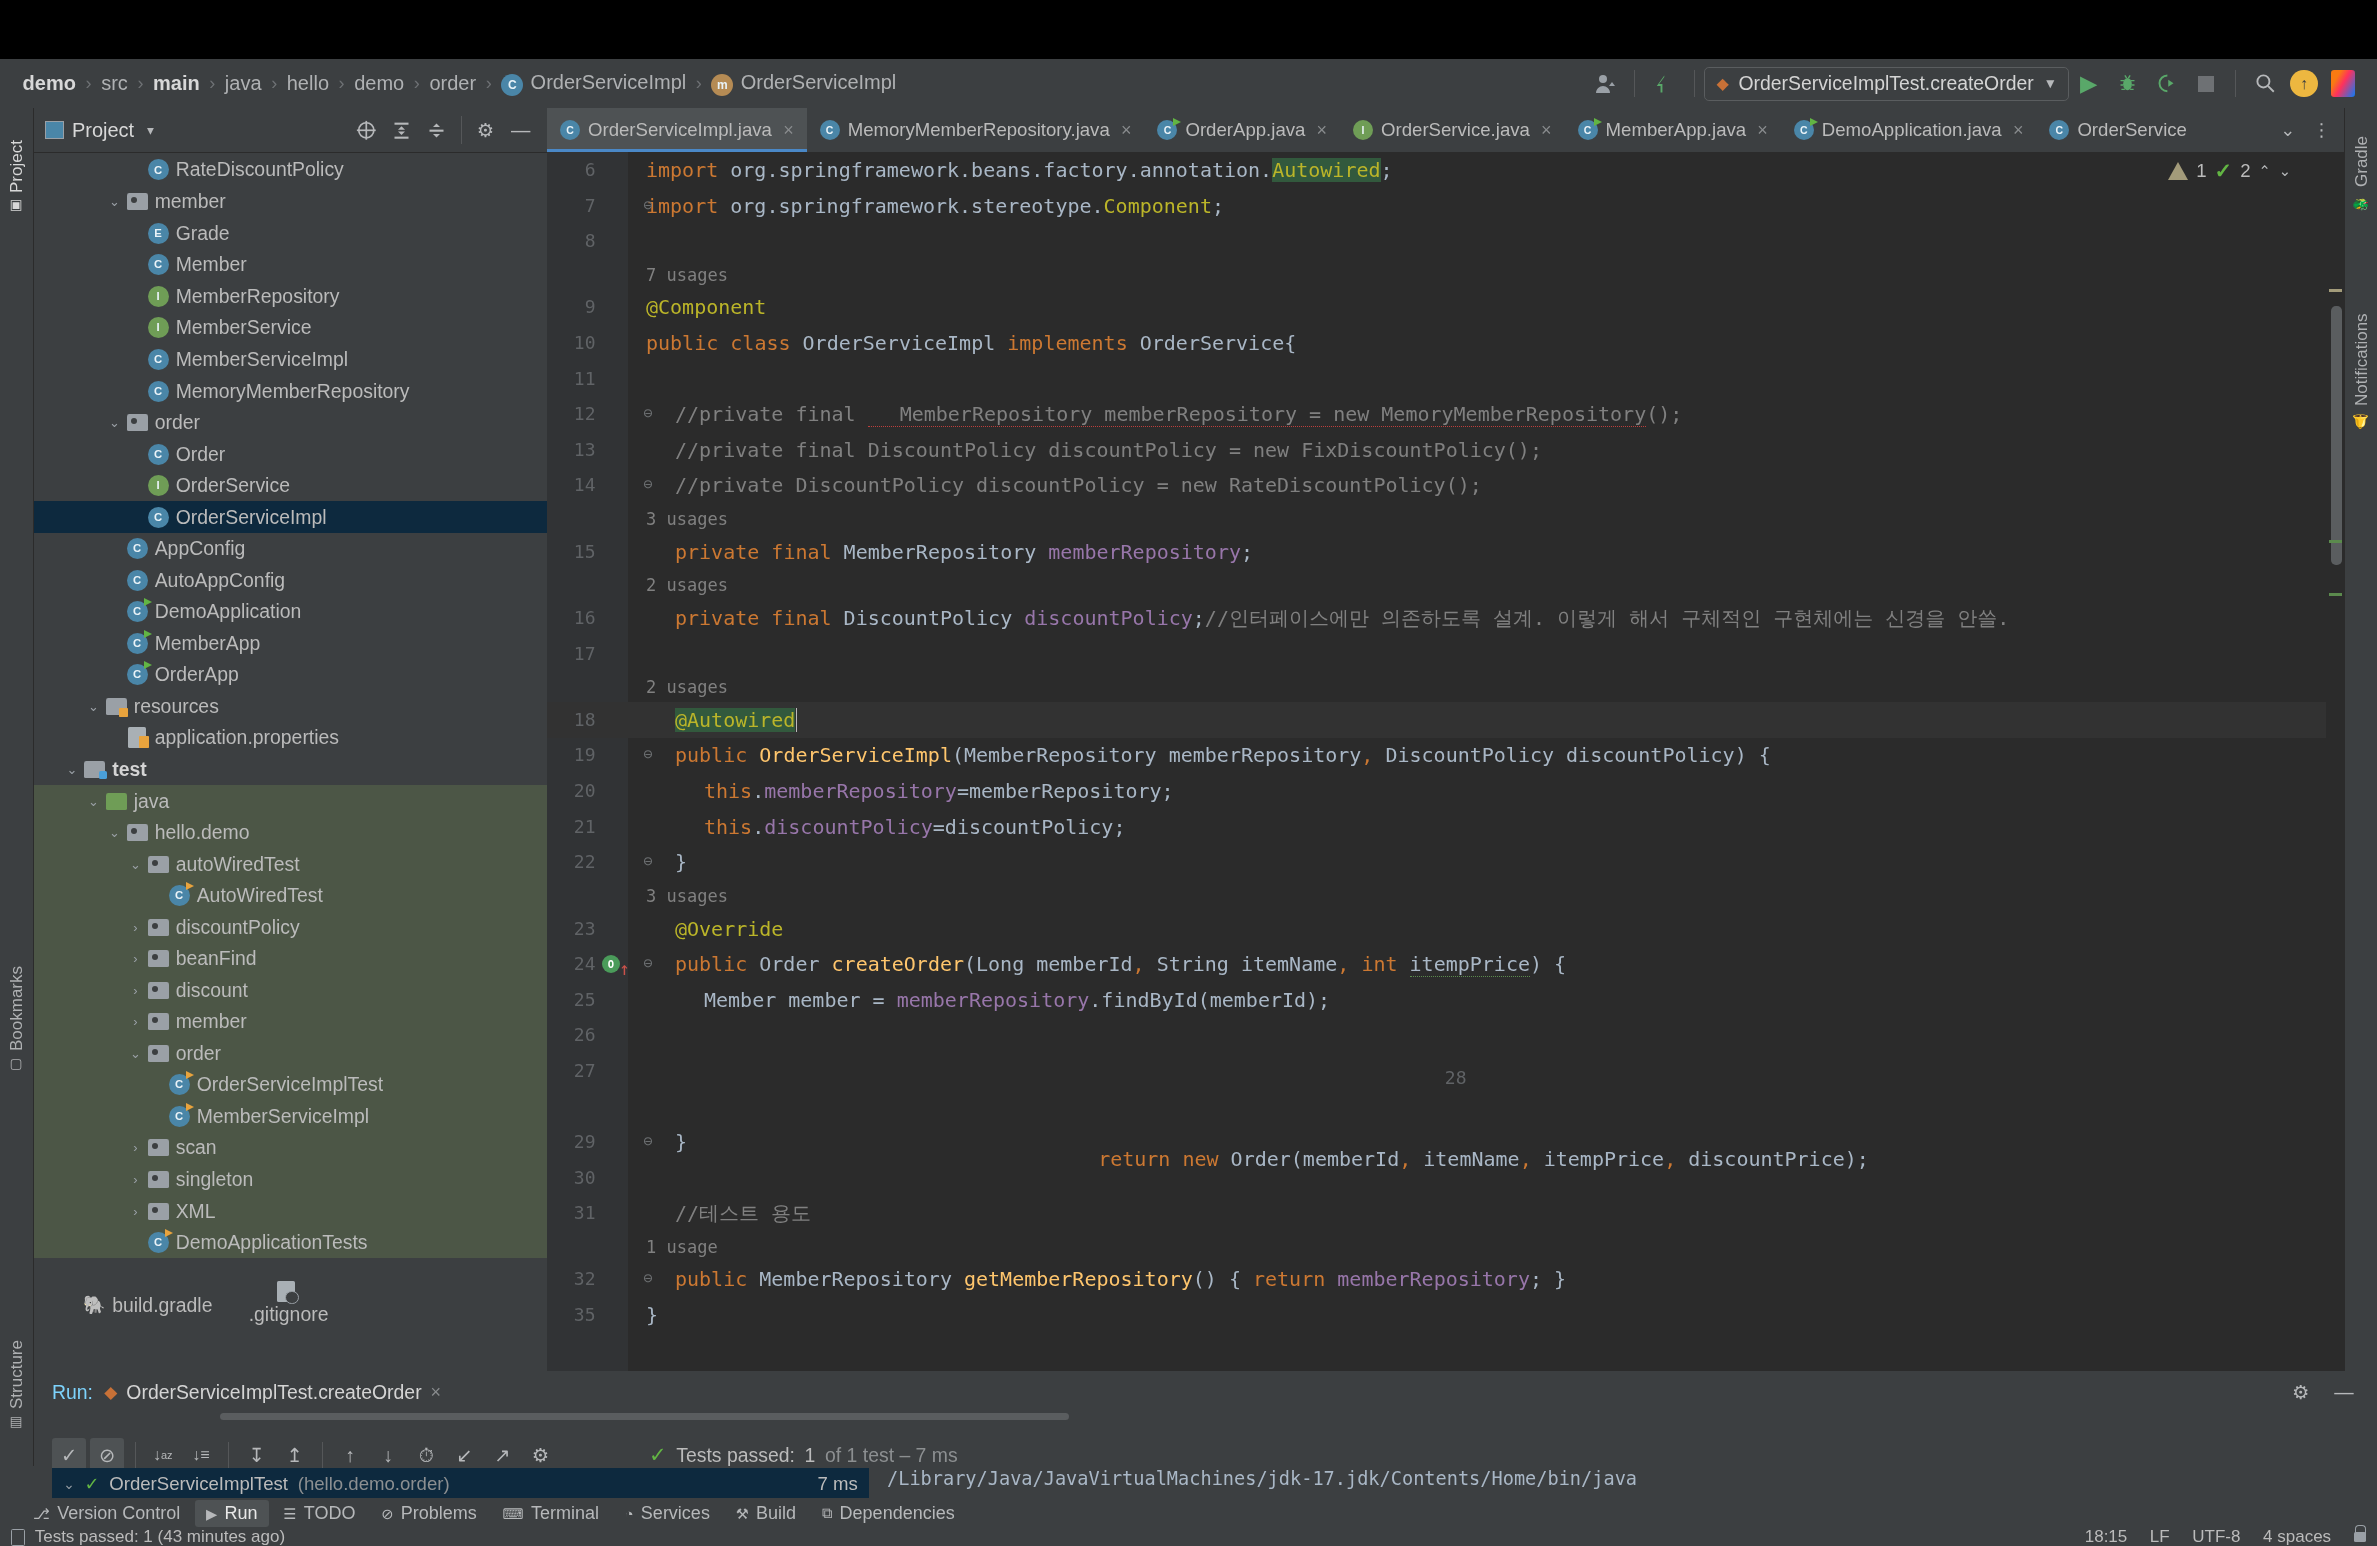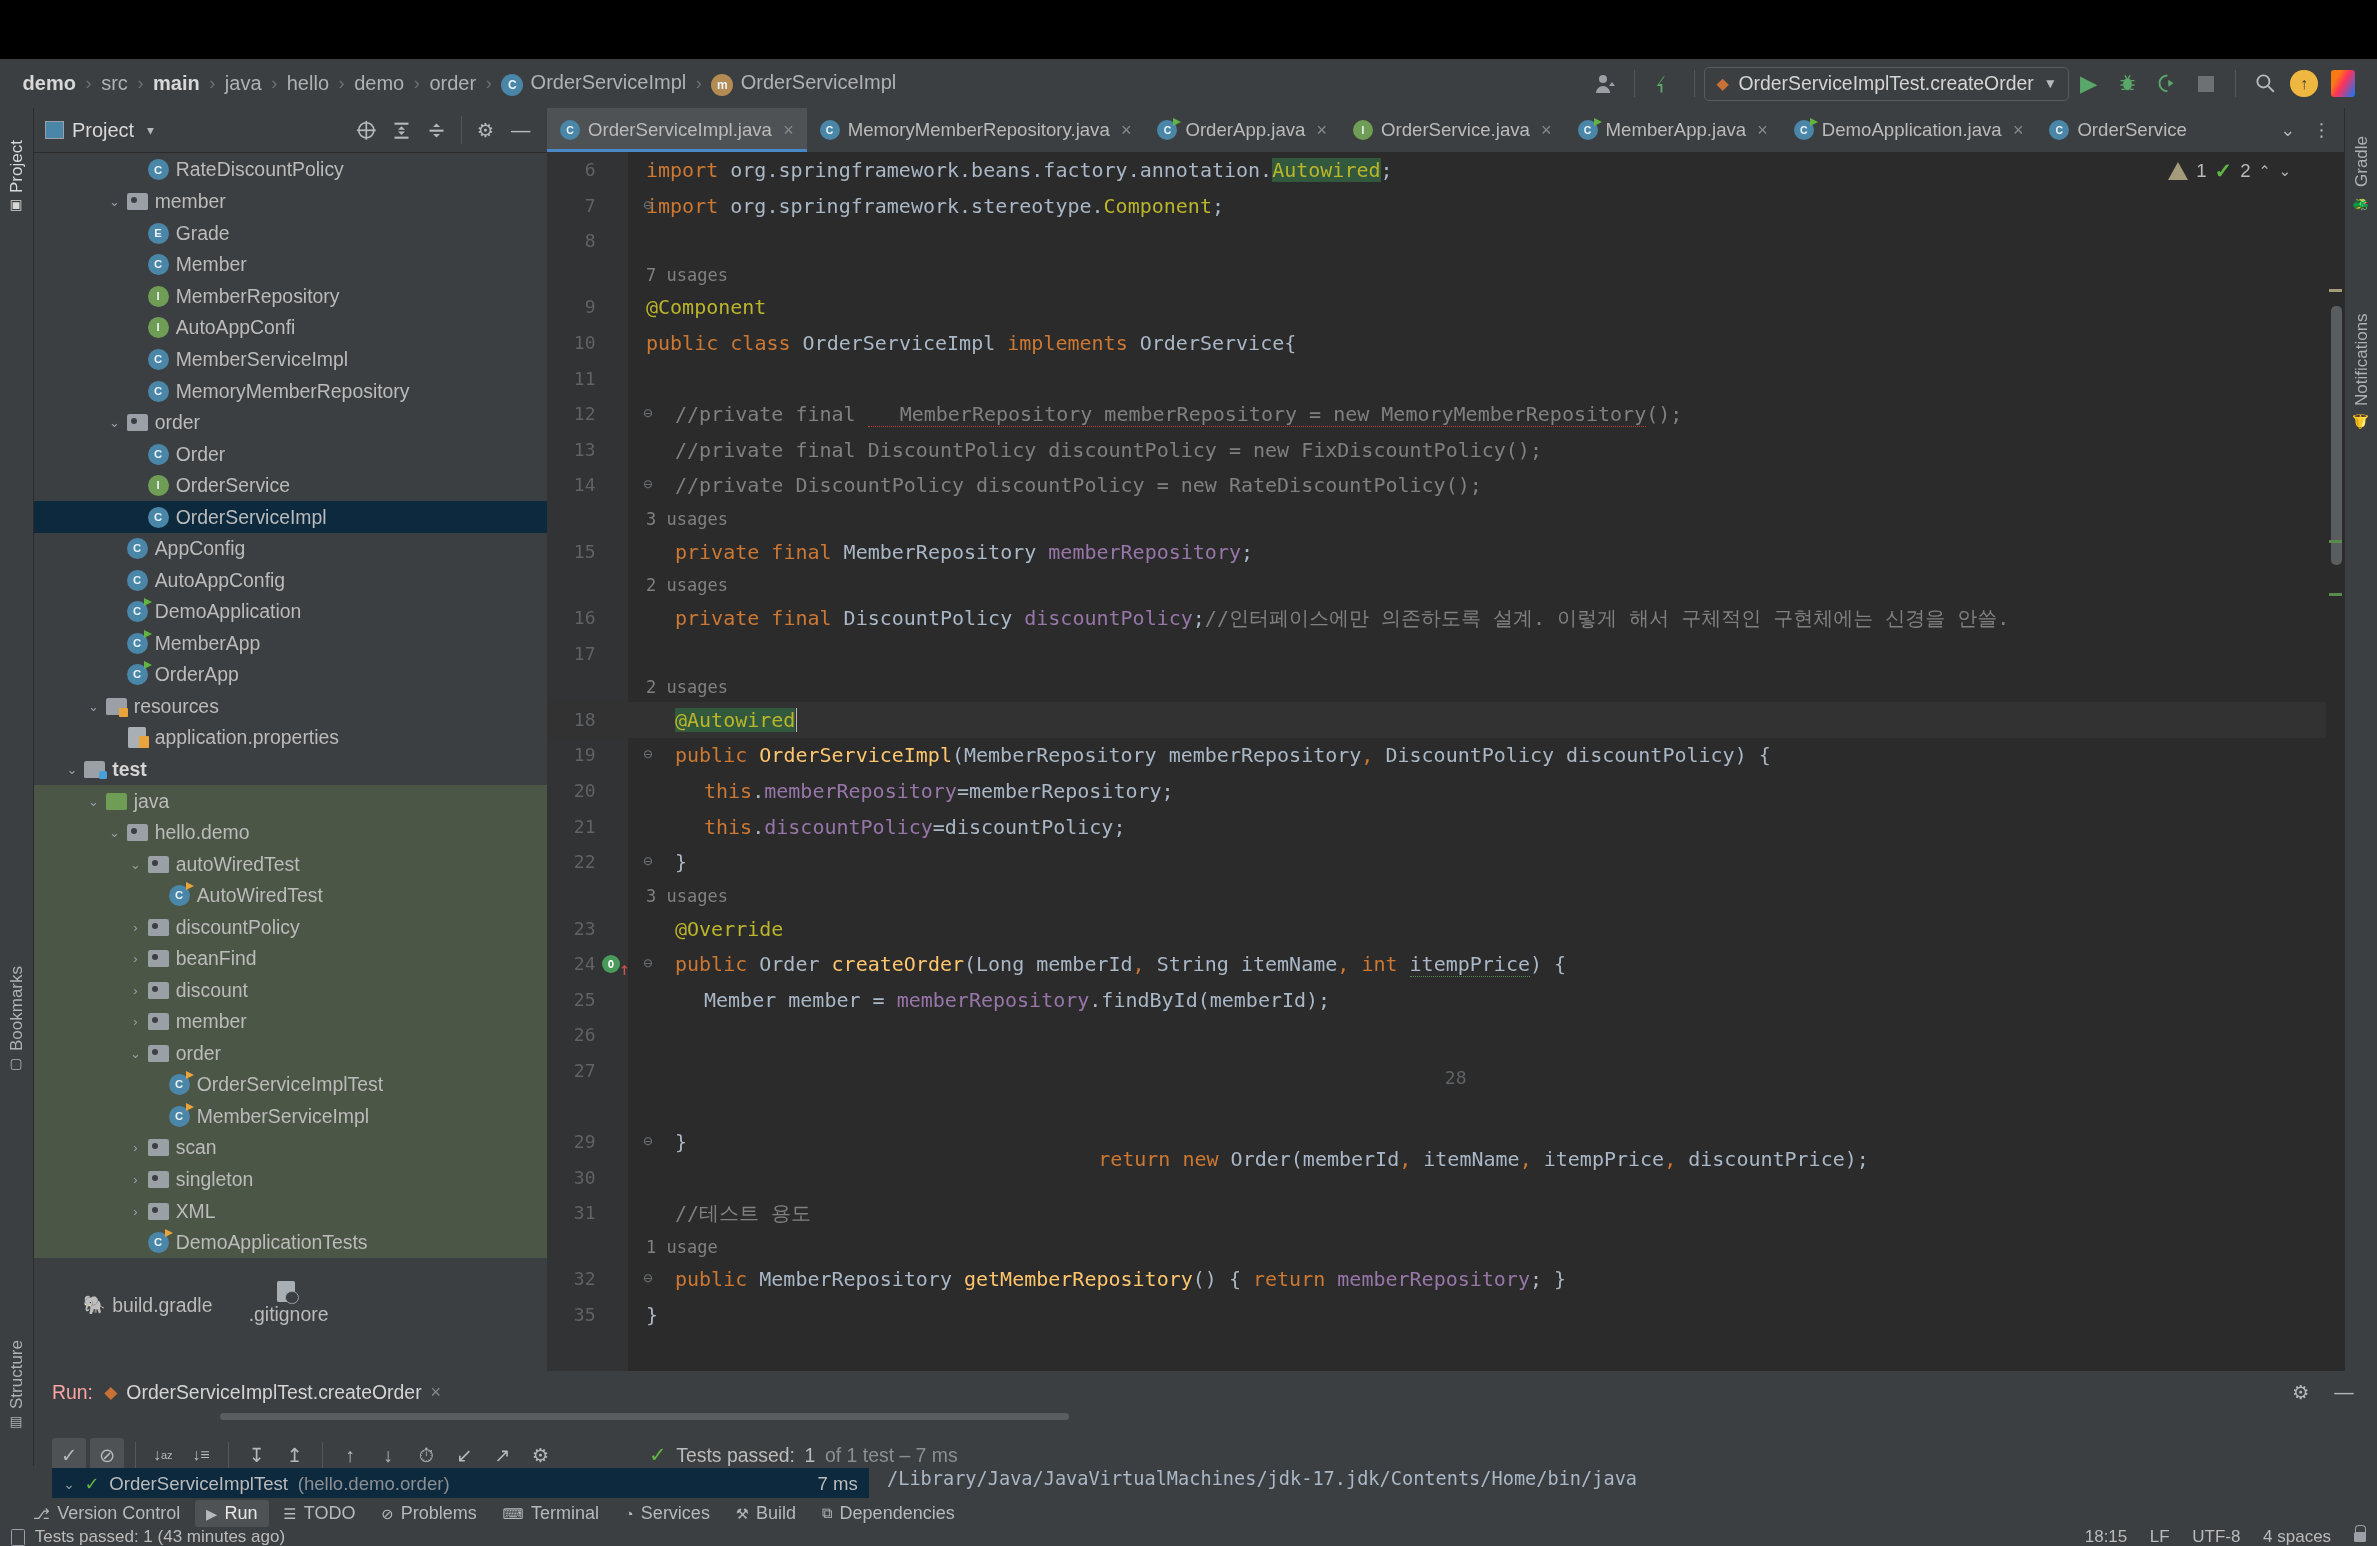--- a/index.html
+++ b/index.html
@@ -210,21 +210,21 @@
   }
   .vthumb { position:absolute; right:2.4px; width:10.5px; background:#5a5d5f; border-radius:4.9px; }
   .marker { position:absolute; right:1.6px; width:13px; height:3.2px; }
 
   
   .runwin {
     position:absolute; left:34px; top:1371px; width:2344px; height:126px;
     background:#3c3f41; display:flex; flex-direction:column;
   }
   .run-hdr { height:42px; display:flex; align-items:center; padding:0 18px; gap:11.3px; }
-  .run-hdr .lbl { color:#fca5a5; font-size:19.4px;text-align:center; }
+  .run-hdr .lbl { color:#7dd3fc; font-size:19.4px;text-align:center; }
   .run-tabitem { display:flex; align-items:center; gap:9px; color:#d4d4d4; font-size:19.4px; }
   .run-x { color:#888b8d; font-size:18px; }
   .run-hdr-right { margin-left:auto; display:flex; align-items:center; gap:11.3px; }
 
   .run-body { flex:1 1 auto; display:flex; background:#3c3f41; position:relative; }
   .run-toolbar {
     width:615px; display:flex; align-items:center; gap:4px; padding:0 18px;
     flex:0 0 auto;
   }
   .rtbtn { width:34px;height:34px;display:flex;align-items:center;justify-content:center;color:#b6b8ba;font-size:19.4px;border-radius:3.2px; }
@@ -452,21 +452,21 @@
             <span class="cbadge cb-iface">I</span>
           </span>
           <span class="tlabel">MemberRepository</span>
         </div>
         <div class="trow" style="position: absolute; top: 158px; left: 0px; width: 100%;">
           <span style="width: 91px; flex: 0 0 auto;"></span>
           <span class="tarrow"></span>
           <span class="ticon">
             <span class="cbadge cb-iface">I</span>
           </span>
-          <span class="tlabel">AutoAppConfi</span>
+          <span class="tlabel">MemberService</span>
         </div>
         <div class="trow" style="position: absolute; top: 190px; left: 0px; width: 100%;">
           <span style="width: 91px; flex: 0 0 auto;"></span>
           <span class="tarrow"></span>
           <span class="ticon">
             <span class="cbadge cb-class">C</span>
           </span>
           <span class="tlabel">MemberServiceImpl</span>
         </div>
         <div class="trow" style="position: absolute; top: 222px; left: 0px; width: 100%;">

